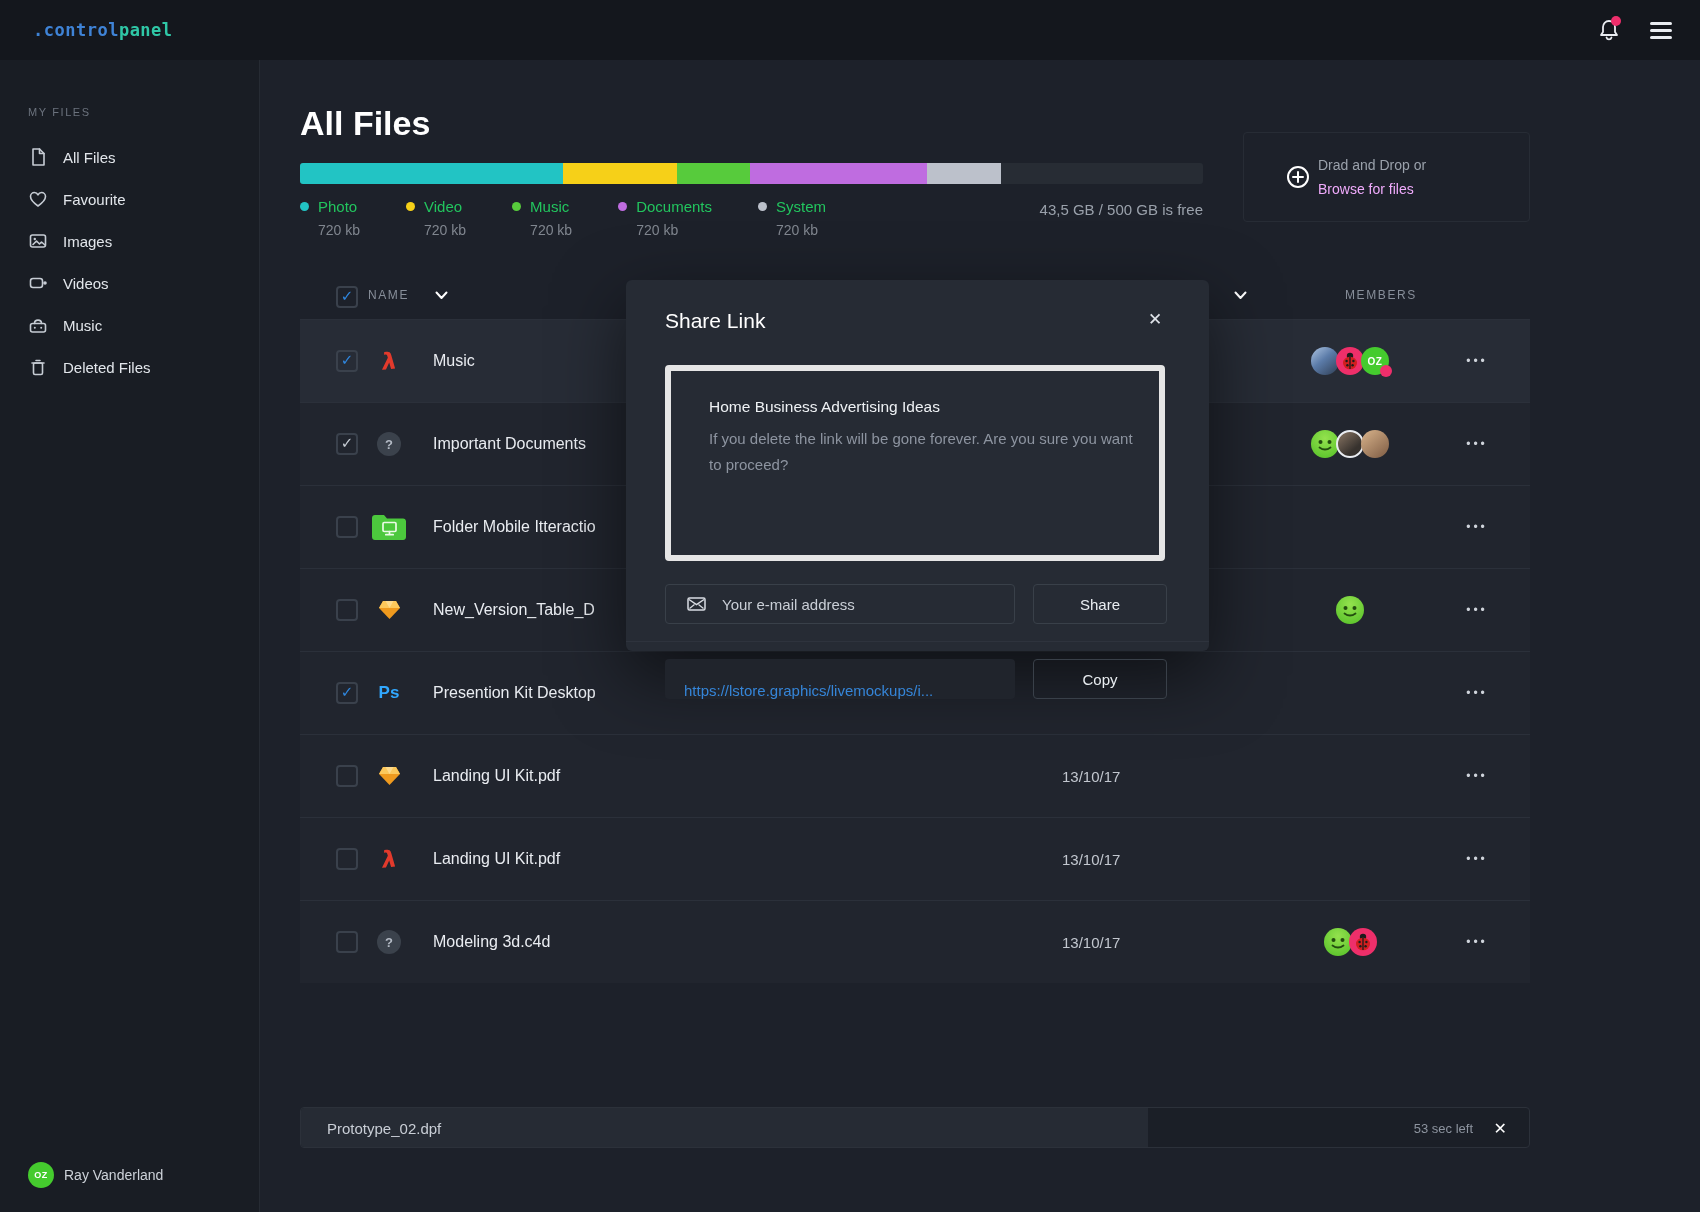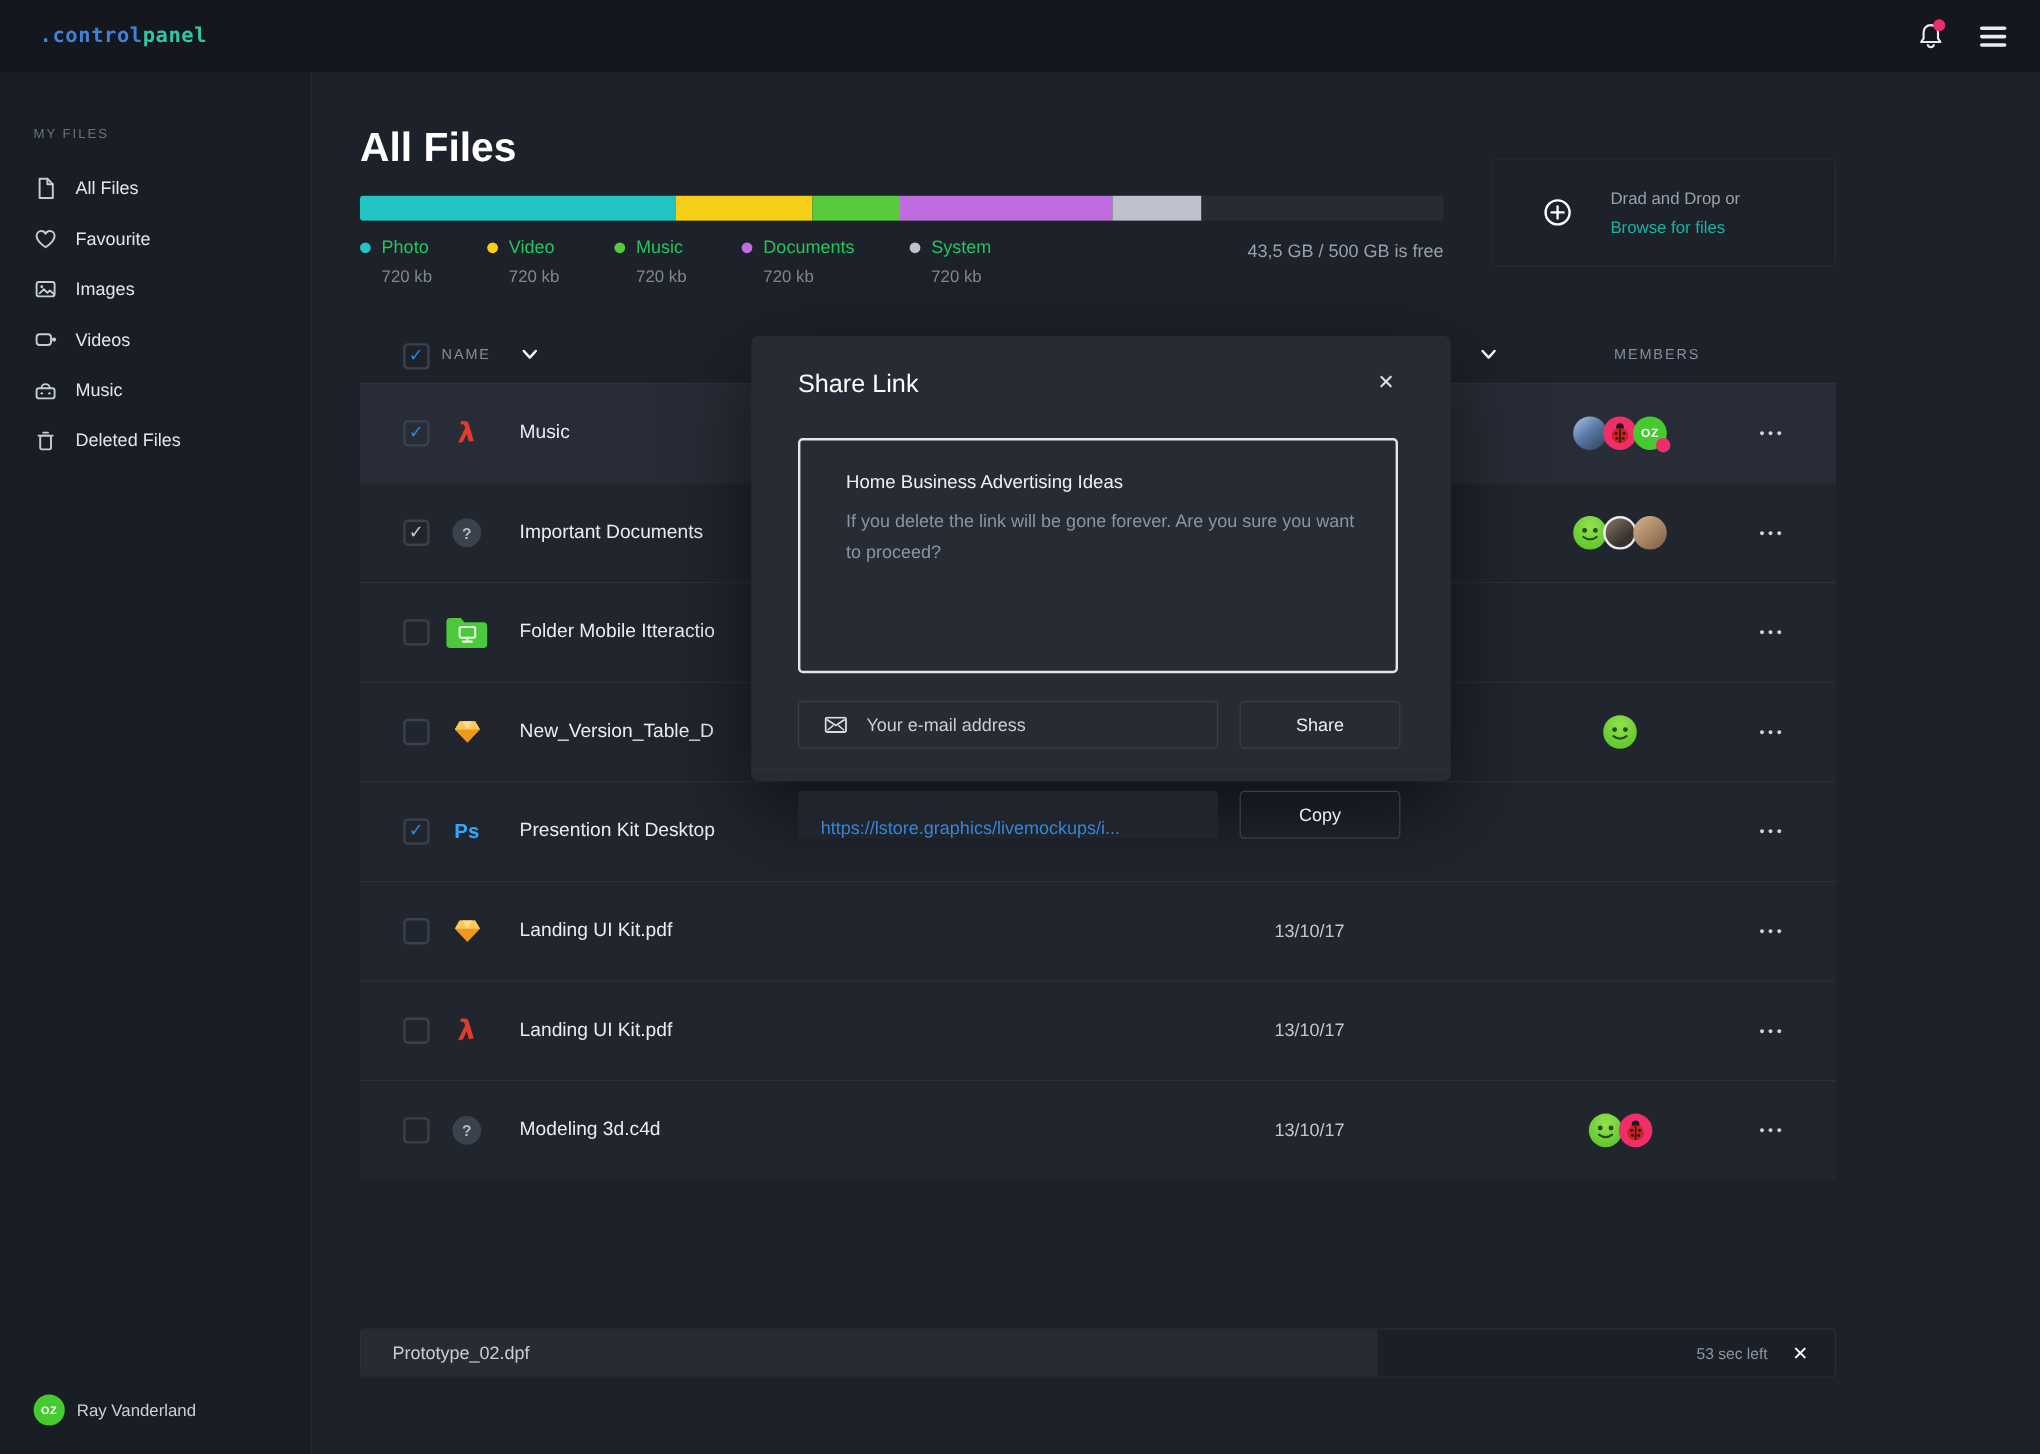--- a/index.html
+++ b/index.html
@@ -32,23 +32,23 @@
   .sbar{position:absolute;left:40px;top:103px;width:903px;height:21px;border-radius:3px;overflow:hidden;display:flex;background:#272c34;}
   .sbar .seg{height:100%;}
   .legend{position:absolute;left:40px;top:138px;display:flex;gap:46px;}
   .leg-item .l1{display:flex;align-items:center;gap:9px;font-size:15px;color:#22c55e;}
   .ldot{width:9px;height:9px;border-radius:50%;flex:none;}
   .leg-item .l2{margin:7px 0 0 18px;font-size:14px;color:#80868f;}
   .free-label{position:absolute;left:40px;top:141px;width:903px;text-align:right;font-size:15px;color:#9aa1ab;}
   
   .dropzone{position:absolute;left:983px;top:72px;width:287px;height:90px;border:1px solid #272c35;border-radius:4px;display:flex;align-items:center;box-sizing:border-box;}
   .dz-icon{margin-left:42px;display:flex;}
-  .dz-text{margin-left:32px;font-size:14px;line-height:24px;}
+  .dz-text{margin-left:8px;font-size:14px;line-height:24px;}
   .dz-line1{color:#9aa1ab;}
-  .dz-link{color:#14b8a6;cursor:pointer;}
+  .dz-link{color:#f0abfc;cursor:pointer;}
   
   .table{position:absolute;left:40px;top:220px;width:1230px;z-index:1;}
   .thead{position:relative;height:39px;}
   .th-label{position:absolute;top:8px;font-size:12px;letter-spacing:1.6px;color:#878e99;}
   .th-chev{position:absolute;top:11px;cursor:pointer;display:flex;}
   .cb{position:absolute;left:36px;width:18px;height:18px;border:2px solid #3a414c;border-radius:4px;display:flex;align-items:center;justify-content:center;cursor:pointer;box-sizing:content-box;}
   .thead .cb{top:6px;}
   .trow .cb{top:50%;transform:translateY(-50%);}
   .chk{font-size:15px;font-weight:bold;margin-top:-2px;font-family:"DejaVu Sans",sans-serif;}
   .chk.blue{color:#2f86dd;}
@@ -71,21 +71,21 @@
   .av.oz{background:#45cb2e;color:#fff;font-size:10px;font-weight:bold;letter-spacing:.5px;}
   .av .badge{position:absolute;right:-3px;bottom:-2px;width:12px;height:12px;border-radius:50%;background:#ee2e6b;}
   
   .pdf-glyph{color:#e23a2c;font-size:23px;font-weight:bold;font-style:italic;font-family:"DejaVu Sans",sans-serif;transform:rotate(-6deg);}
   .q-circle{width:24px;height:24px;border-radius:50%;background:#3b424c;color:#b4bbc5;font-size:13px;font-weight:bold;display:flex;align-items:center;justify-content:center;}
   .ps-glyph{color:#31a8ff;font-weight:bold;font-size:17px;}
   
   .modal{position:absolute;left:626px;top:280px;width:583px;height:371px;background:#262b34;border-radius:6px;box-shadow:0 25px 70px rgba(0,0,0,.55);z-index:10;}
   .m-title{position:absolute;left:39px;top:29px;font-size:21px;color:#fff;}
   .m-close{position:absolute;left:517px;top:29px;width:24px;text-align:center;font-size:17px;color:#dfe3e9;cursor:pointer;font-family:"DejaVu Sans",sans-serif;}
-  .m-box{position:absolute;left:39px;top:85px;width:500px;height:196px;border:2px solid #e5e5e5;border-radius:4px;box-sizing:border-box;}
+  .m-box{position:absolute;left:39px;top:85px;width:500px;height:196px;border:6px solid #e5e5e5;border-radius:4px;box-sizing:border-box;}
   .mb-title{position:absolute;left:38px;top:27px;font-size:15.5px;color:#eef1f4;}
   .mb-warning{position:absolute;left:38px;top:55px;width:432px;font-size:15px;line-height:26px;color:#8d94a0;}
   .mb-user{position:absolute;left:38px;top:118px;display:flex;align-items:center;gap:15px;}
   .mc-av{width:41px;height:41px;border-radius:50%;background:#3ecb21;display:flex;align-items:center;justify-content:center;font-size:11px;font-weight:bold;color:#2f9418;}
   .mu-name{font-size:15.5px;color:#eef1f4;}
   .mu-email{font-size:13.5px;color:#8d94a0;margin-top:3px;}
   .m-input{position:absolute;left:39px;top:304px;width:350px;height:40px;border:1px solid #394049;border-radius:4px;display:flex;align-items:center;box-sizing:border-box;}
   .m-input .env{margin-left:21px;display:flex;}
   .m-input input{flex:1;margin-left:14px;background:transparent;border:none;outline:none;font-size:15px;color:#c9ced6;font-family:"Liberation Sans",sans-serif;}
   .m-input input::placeholder{color:#c9ced6;opacity:1;}

